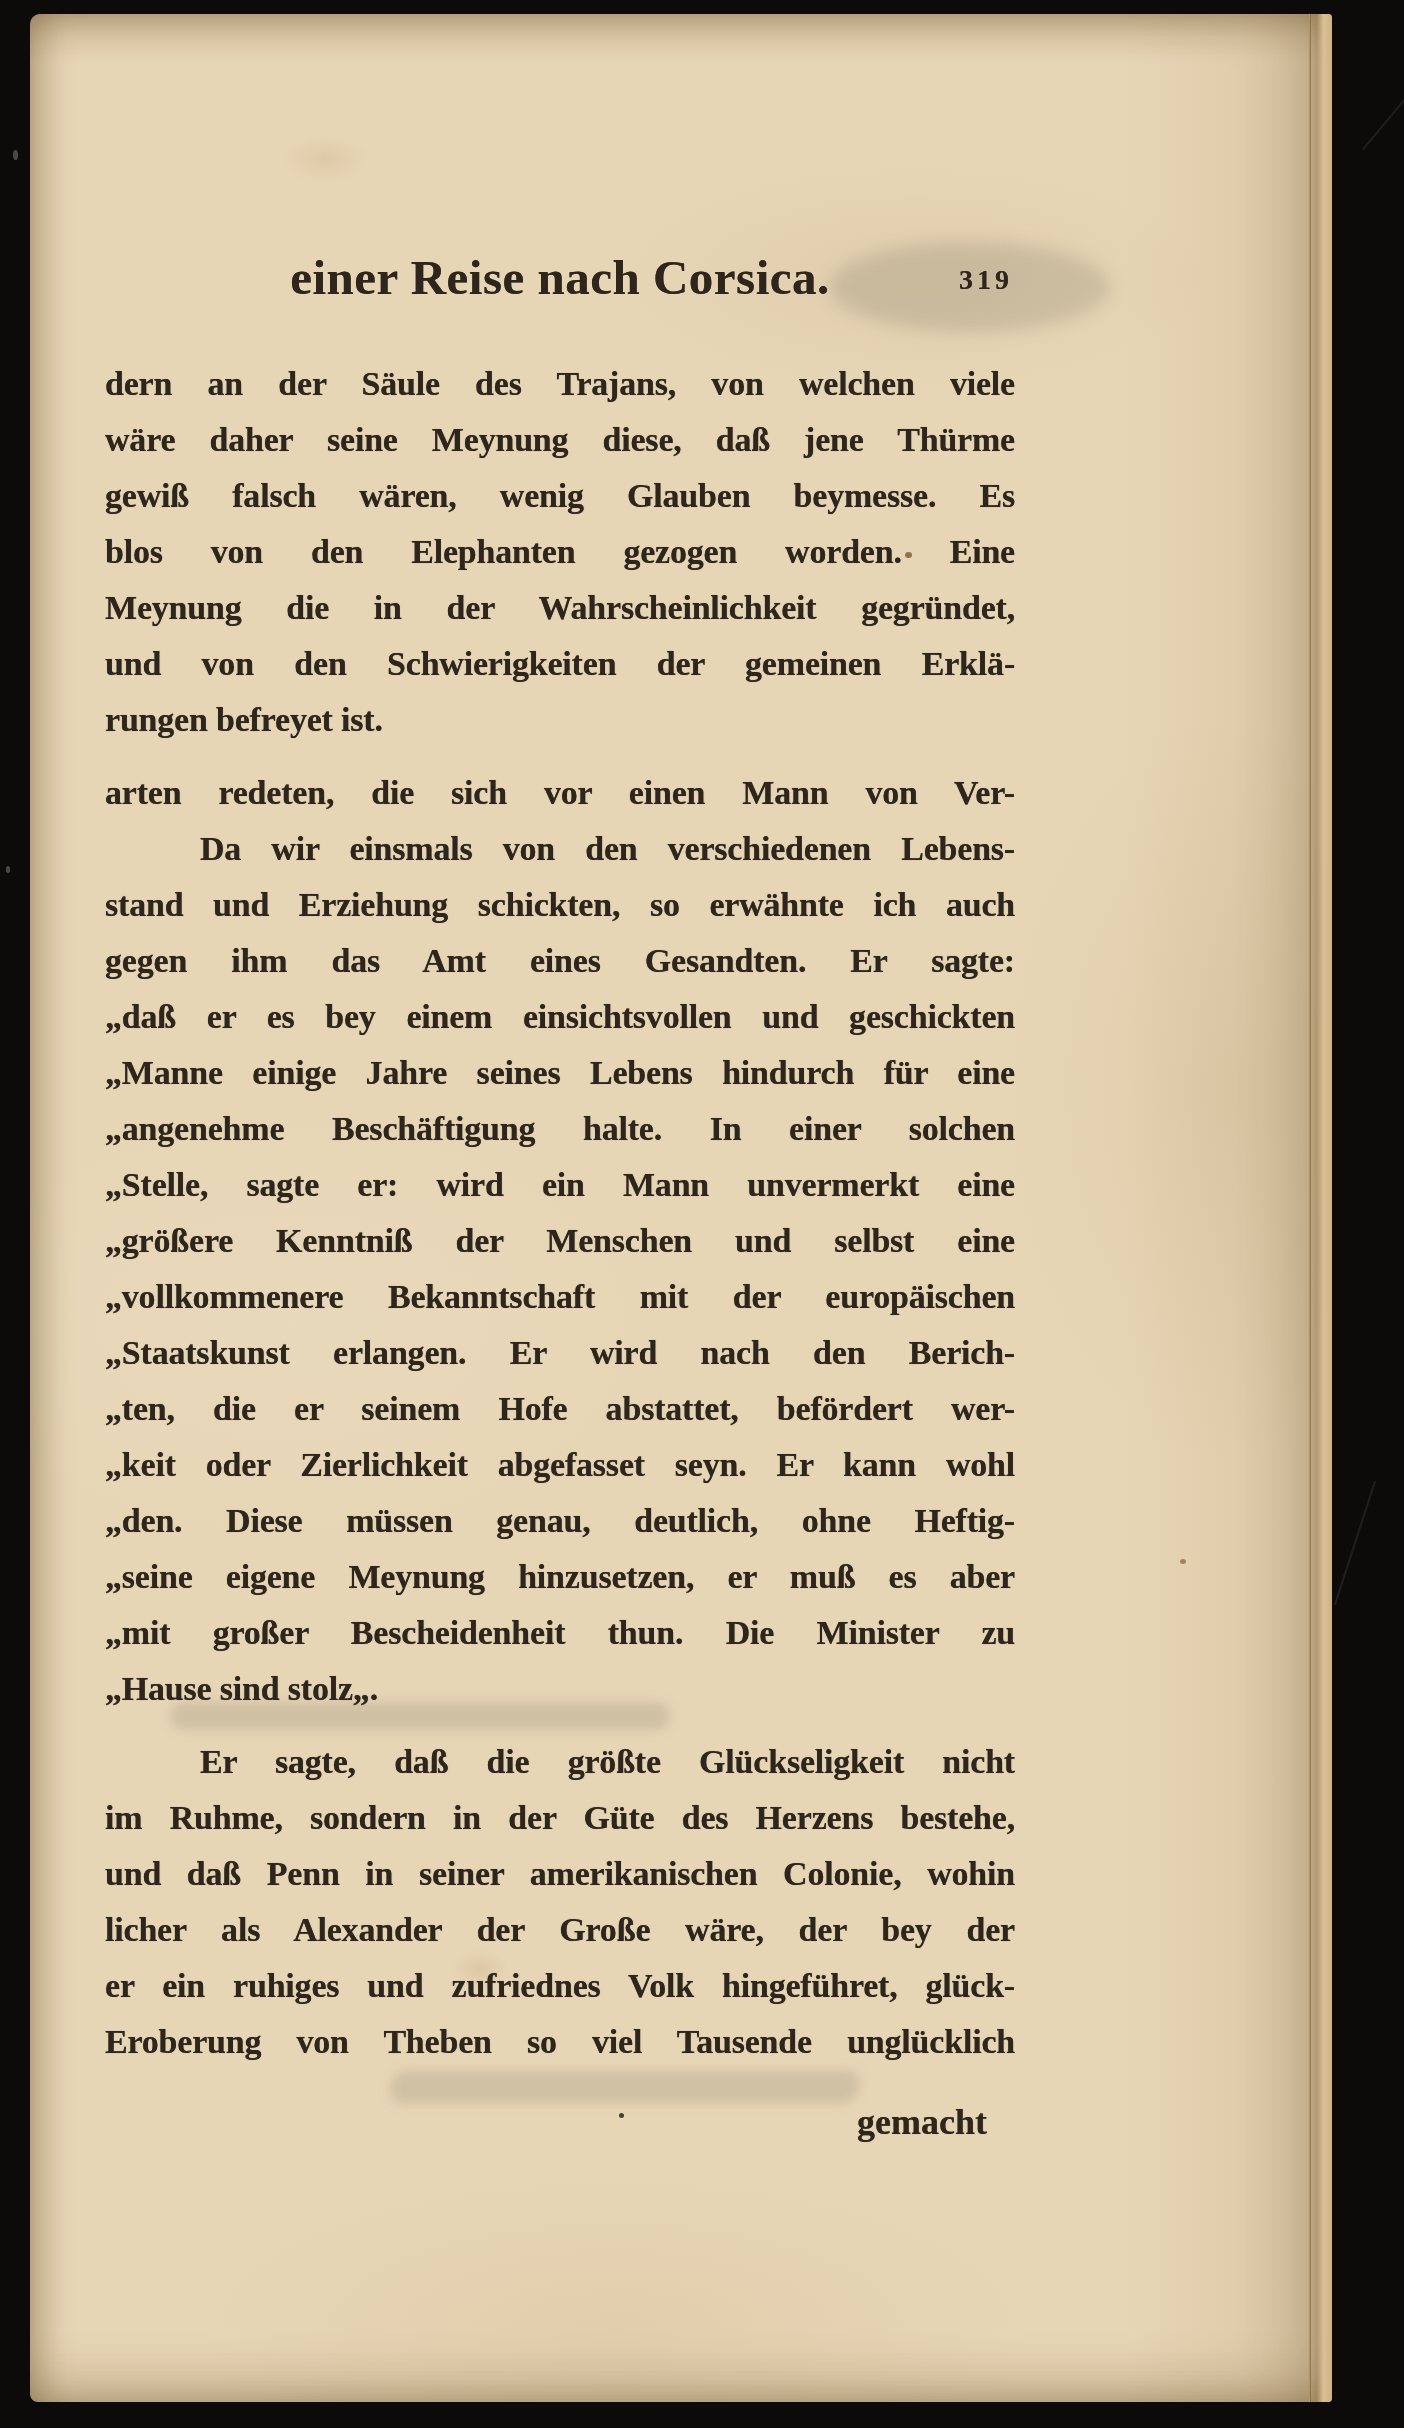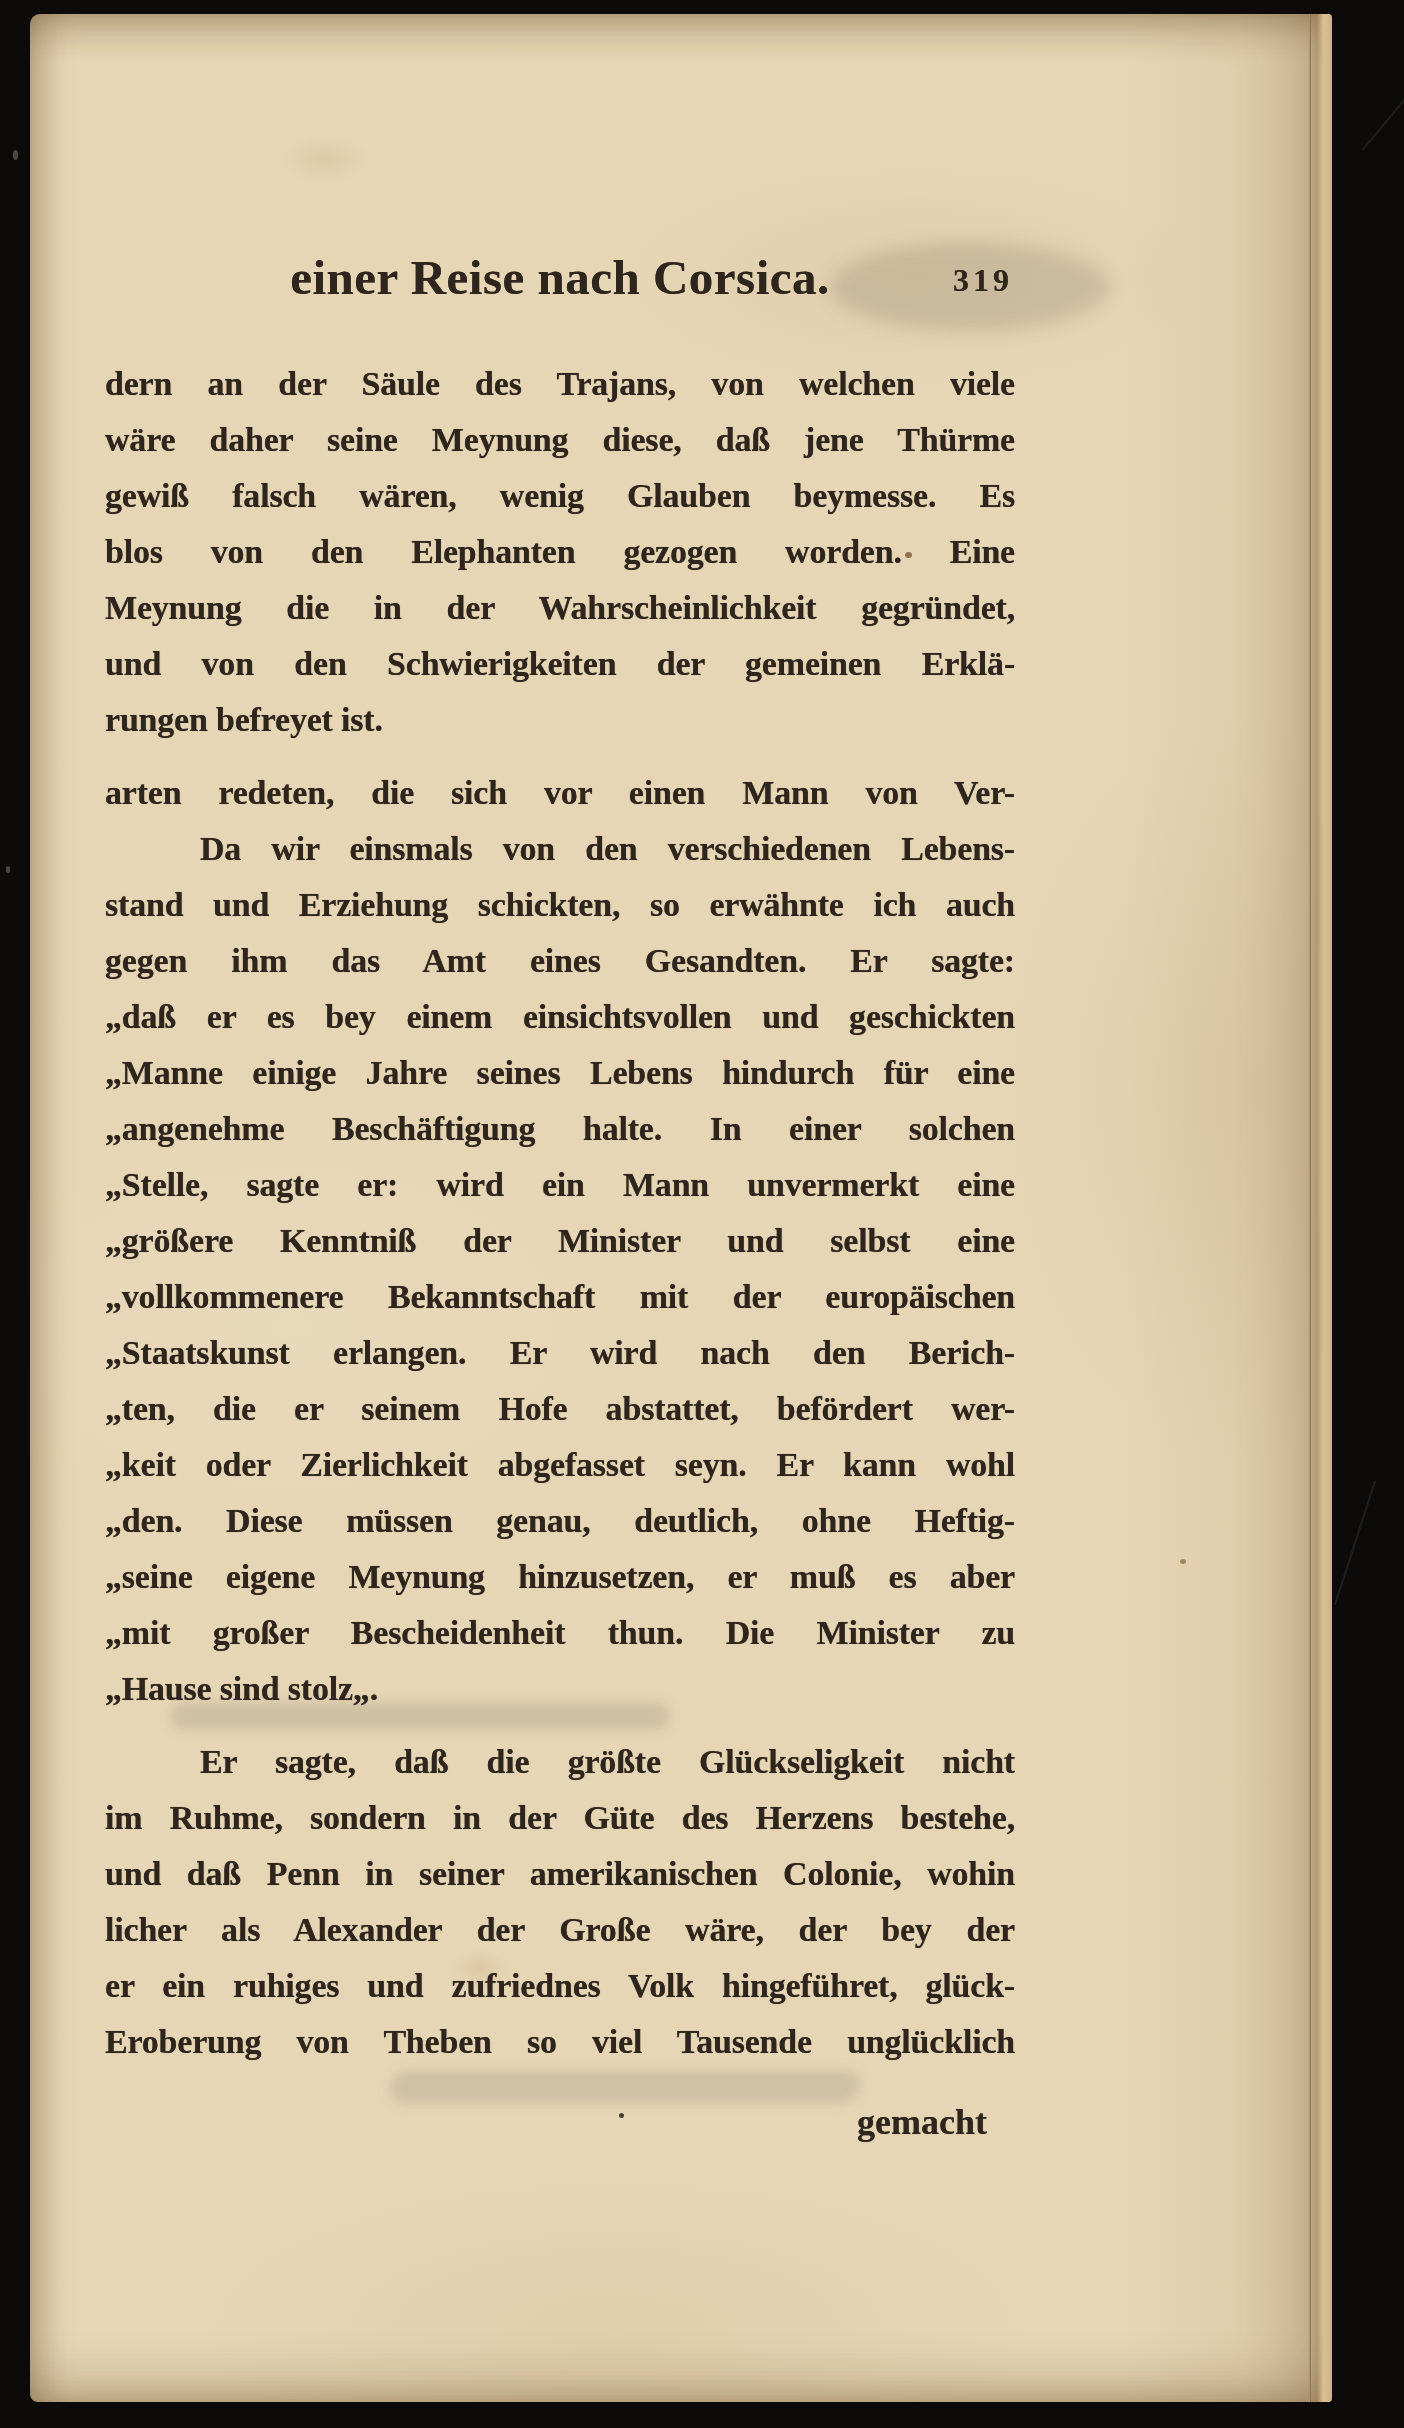--- a/index.html
+++ b/index.html
@@ -80,21 +80,21 @@
     font-size: 49px;
     line-height: 60px;
     white-space: nowrap;
     letter-spacing: 0.5px;
     text-shadow: 0 0 0.6px rgba(46,38,29,0.65);
   }
   .page-number {
     position: absolute;
     right: 2px;
     top: 2px;
-    font-size: 32px;
+    font-size: 28px;
     line-height: 60px;
     letter-spacing: 4px;
     text-shadow: 0 0 0.6px rgba(46,38,29,0.65);
   }
   .para {
     margin: 0;
   }
   .para + .para { margin-top: 17px; }
   .line {
     height: 56px;
@@ -187,21 +187,21 @@
 
       <div class="para">
         <div class="line">arten redeten, die sich vor einen Mann von Ver-</div>
         <div class="line indent">Da wir einsmals von den verschiedenen Lebens-</div>
         <div class="line">stand und Erziehung schickten, so erwähnte ich auch</div>
         <div class="line">gegen ihm das Amt eines Gesandten. Er sagte:</div>
         <div class="line">„daß er es bey einem einsichtsvollen und geschickten</div>
         <div class="line">„Manne einige Jahre seines Lebens hindurch für eine</div>
         <div class="line">„angenehme Beschäftigung halte. In einer solchen</div>
         <div class="line">„Stelle, sagte er: wird ein Mann unvermerkt eine</div>
-        <div class="line">„größere Kenntniß der Minister und selbst eine</div>
+        <div class="line">„größere Kenntniß der Menschen und selbst eine</div>
         <div class="line">„vollkommenere Bekanntschaft mit der europäischen</div>
         <div class="line">„Staatskunst erlangen. Er wird nach den Berich-</div>
         <div class="line">„ten, die er seinem Hofe abstattet, befördert wer-</div>
         <div class="line">„keit oder Zierlichkeit abgefasset seyn. Er kann wohl</div>
         <div class="line">„den. Diese müssen genau, deutlich, ohne Heftig-</div>
         <div class="line">„seine eigene Meynung hinzusetzen, er muß es aber</div>
         <div class="line">„mit großer Bescheidenheit thun. Die Minister zu</div>
         <div class="line short">„Hause sind stolz„.</div>
       </div>
 

